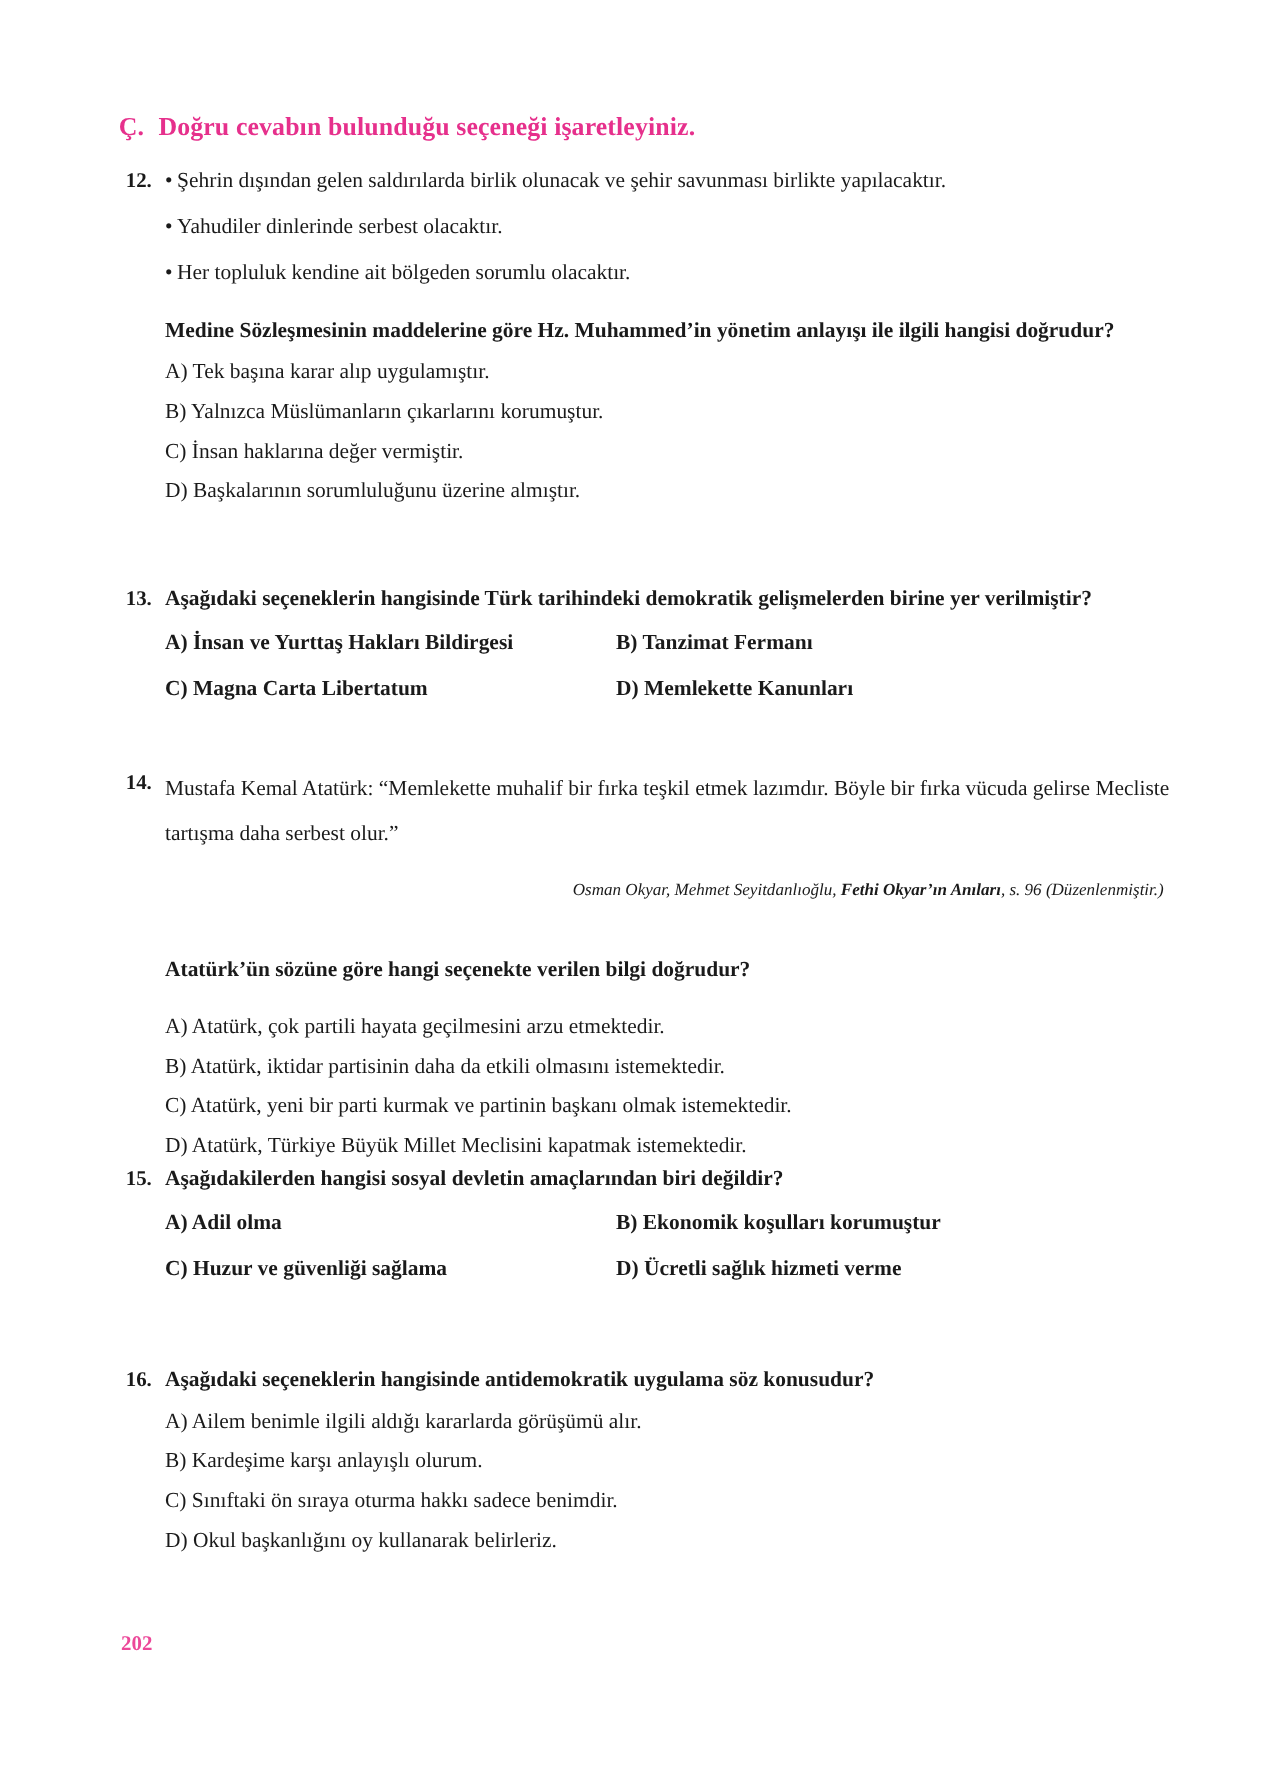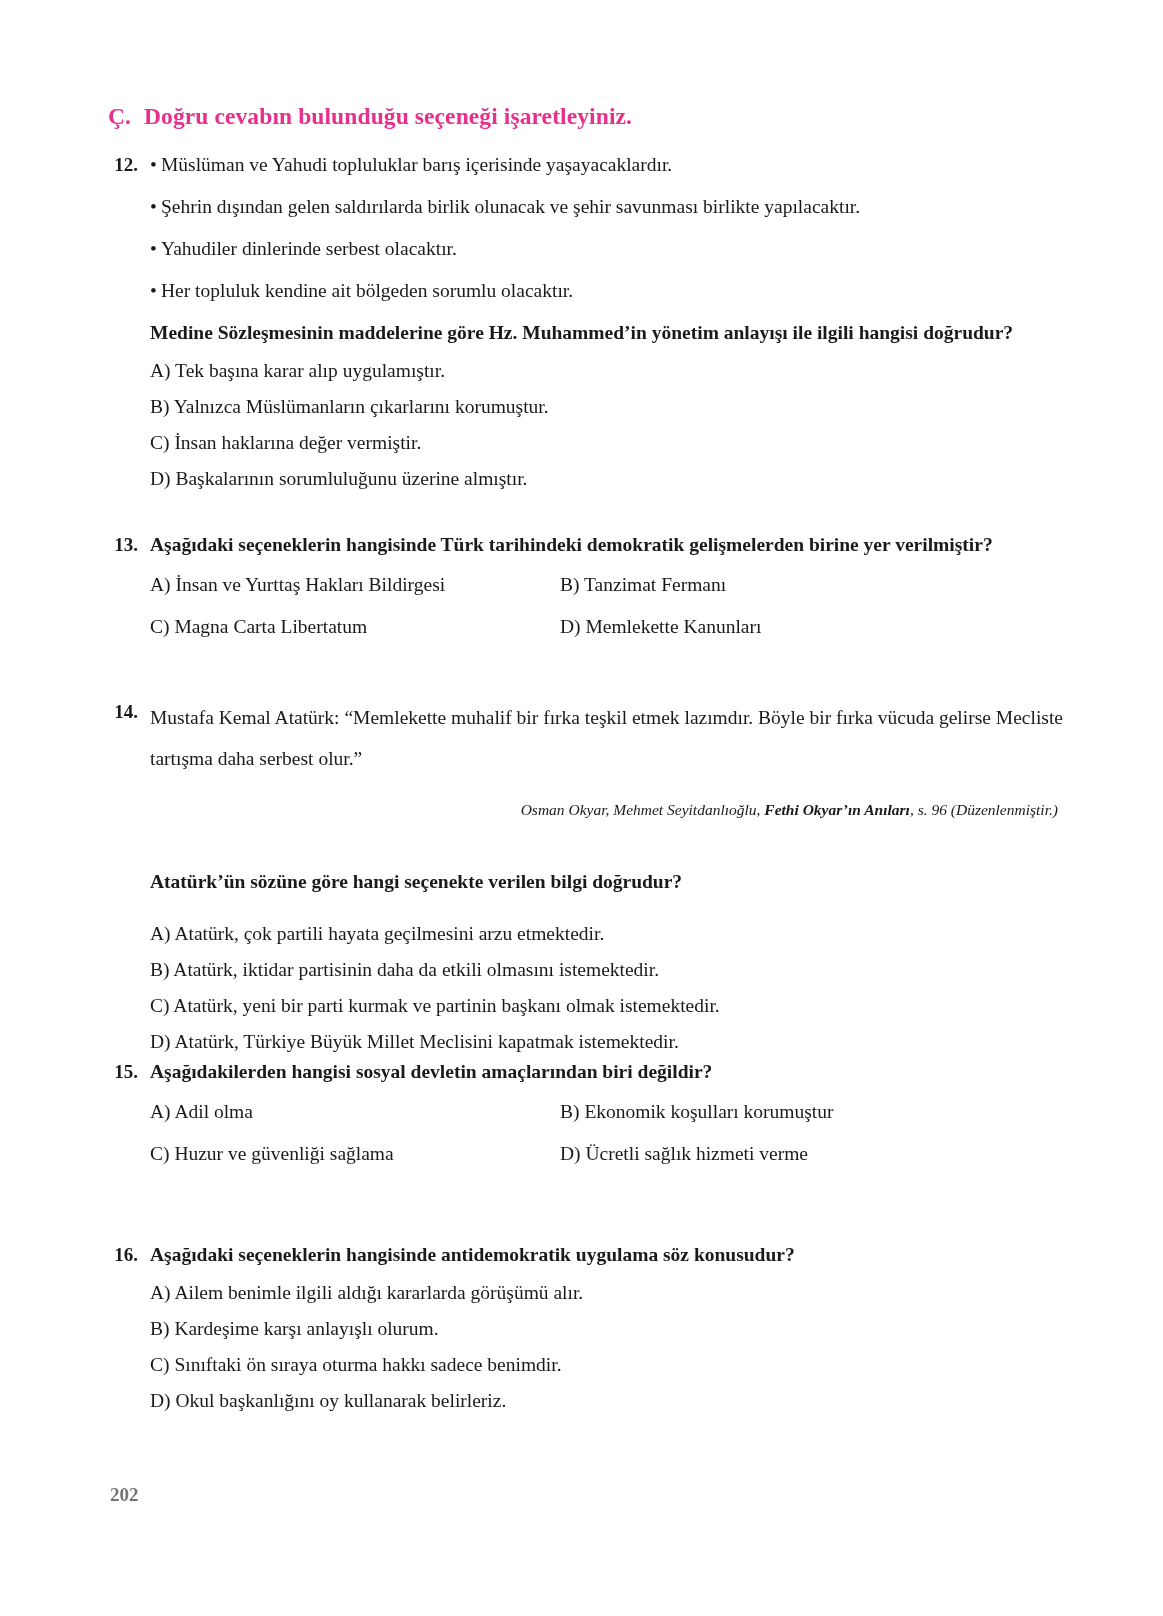--- a/index.html
+++ b/index.html
@@ -97,20 +97,21 @@
   .opt-list {
     margin-top: 8px;
   }
   .opt-list .opt {
     margin-bottom: 6px;
   }
 
   
   .opt-grid {
     margin-top: 10px;
+    font-weight: bold;
   }
   .opt-row {
     display: flex;
     margin-bottom: 12px;
   }
   .opt-row .opt-cell {
     font-size: 19.5px;
     line-height: 30px;
     white-space: nowrap;
   }
@@ -142,21 +143,21 @@
     white-space: nowrap;
   }
 
   
   .page-number {
     position: absolute;
     left: 110px;
     top: 1484px;
     font-weight: bold;
     font-size: 19px;
-    color: #737373;
+    color: #ec4899;
   }
 
   
   #q12 { top: 150px; }
   #q13 { top: 530px; }
   #q14 { top: 697px; }
   #q15 { top: 1057px; }
   #q16 { top: 1240px; }
 </style>
 </head>
@@ -167,33 +168,30 @@
   <div class="section-heading">
     <span class="sec-letter">Ç.</span>
     <span class="sec-text">Doğru cevabın bulunduğu seçeneği işaretleyiniz.</span>
   </div>
 
   <div class="question" id="q12">
     <div class="q-head">
       <div class="q-num">12.</div>
       <div class="q-body">
         <div class="bullet-line">
-          <span class="dot">•</span><span>Müslüman ve Yahudi topluluklar barış içerisinde yaşayacaklardır.</span>
-        </div>
-        <div class="bullet-line">
           <span class="dot">•</span><span>Şehrin dışından gelen saldırılarda birlik olunacak ve şehir savunması birlikte yapılacaktır.</span>
         </div>
         <div class="bullet-line">
           <span class="dot">•</span><span>Yahudiler dinlerinde serbest olacaktır.</span>
         </div>
         <div class="bullet-line">
           <span class="dot">•</span><span>Her topluluk kendine ait bölgeden sorumlu olacaktır.</span>
         </div>
 
-        <div class="q-prompt" style="margin-top:12px;">Medine Sözleşmesinin maddelerine göre Hz. Muhammed’in yönetim anlayışı ile ilgili hangisi doğrudur?</div>
+        <div class="q-prompt" style="margin-top:22px;">Medine Sözleşmesinin maddelerine göre Hz. Muhammed’in yönetim anlayışı ile ilgili hangisi doğrudur?</div>
 
         <div class="opt-list">
           <div class="opt">A) Tek başına karar alıp uygulamıştır.</div>
           <div class="opt">B) Yalnızca Müslümanların çıkarlarını korumuştur.</div>
           <div class="opt">C) İnsan haklarına değer vermiştir.</div>
           <div class="opt">D) Başkalarının sorumluluğunu üzerine almıştır.</div>
         </div>
       </div>
     </div>
   </div>

